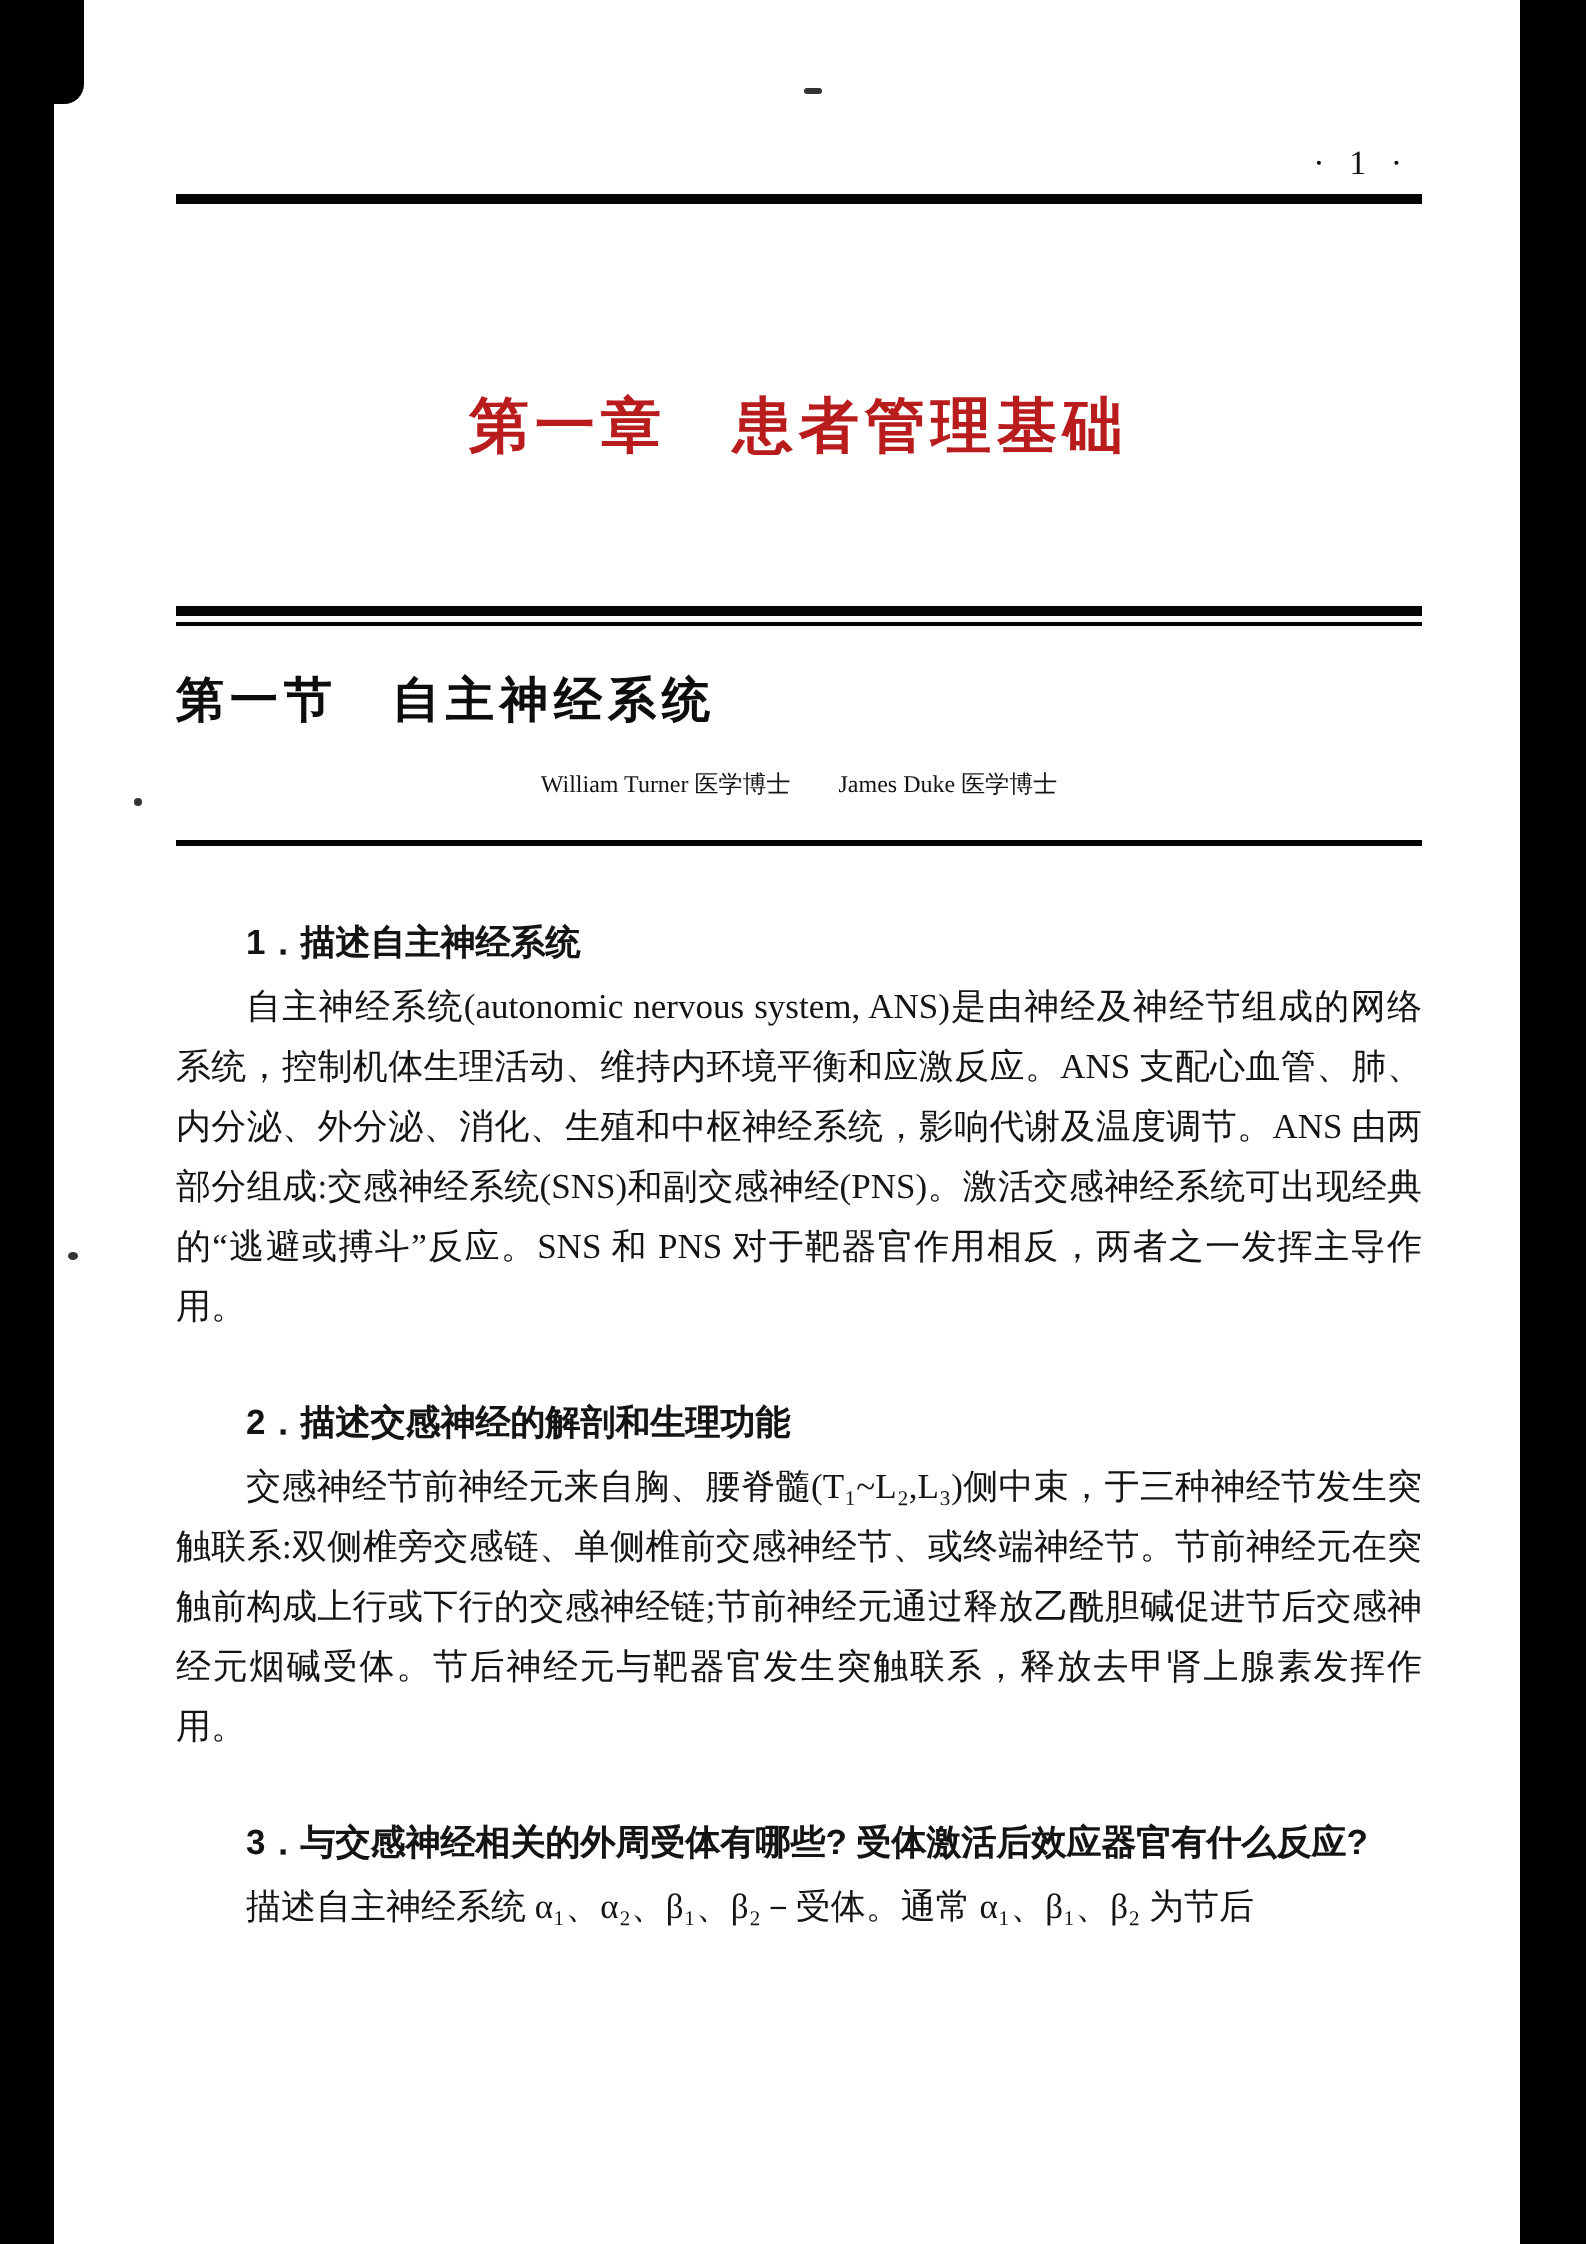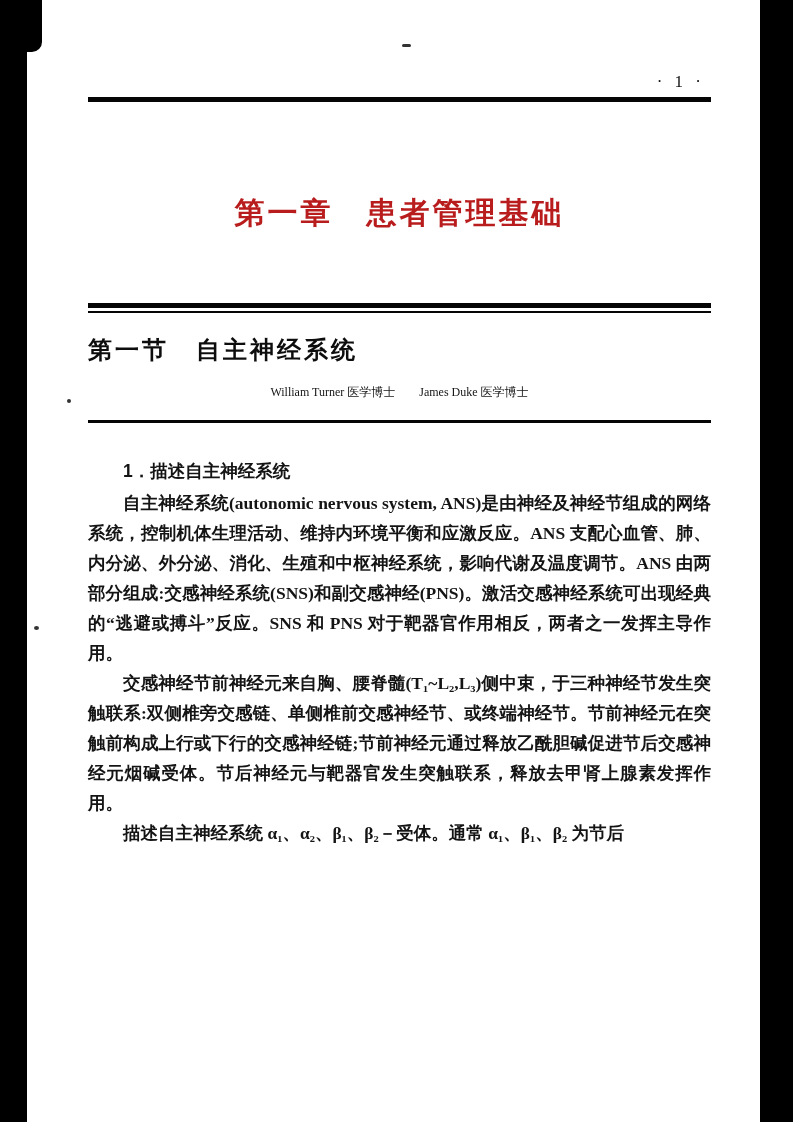--- a/index.html
+++ b/index.html
@@ -78,21 +78,20 @@
     font-weight: bold;
     font-size: 17.5px;
     text-indent: 2em;
     margin: 28px 0 2px 0;
   }
   .q-heading.first { margin-top: 0; }
 
   .q-body {
     margin: 0;
     text-indent: 2em;
-    font-weight: bold;
   }
 </style>
 </head>
 <body>
 
 <div class="scan-edge left"></div>
 <div class="scan-edge right"></div>
 <div class="corner-blob"></div>
 <div class="scan-speck speck-top"></div>
 <div class="scan-speck speck-left-1"></div>
@@ -112,19 +111,21 @@
 
   <div class="authors-line">William Turner 医学博士　　James Duke 医学博士</div>
 
   <div class="rule-byline"></div>
 
   <div class="body-text">
 
     <div class="q-heading first">1．描述自主神经系统</div>
     <p class="q-body">自主神经系统(autonomic nervous system, ANS)是由神经及神经节组成的网络系统，控制机体生理活动、维持内环境平衡和应激反应。ANS 支配心血管、肺、内分泌、外分泌、消化、生殖和中枢神经系统，影响代谢及温度调节。ANS 由两部分组成:交感神经系统(SNS)和副交感神经(PNS)。激活交感神经系统可出现经典的“逃避或搏斗”反应。SNS 和 PNS 对于靶器官作用相反，两者之一发挥主导作用。</p>
 
+    <div class="q-heading">2．描述交感神经的解剖和生理功能</div>
     <p class="q-body">交感神经节前神经元来自胸、腰脊髓(T₁~L₂,L₃)侧中束，于三种神经节发生突触联系:双侧椎旁交感链、单侧椎前交感神经节、或终端神经节。节前神经元在突触前构成上行或下行的交感神经链;节前神经元通过释放乙酰胆碱促进节后交感神经元烟碱受体。节后神经元与靶器官发生突触联系，释放去甲肾上腺素发挥作用。</p>
 
+    <div class="q-heading">3．与交感神经相关的外周受体有哪些? 受体激活后效应器官有什么反应?</div>
     <p class="q-body">描述自主神经系统 α₁、α₂、β₁、β₂－受体。通常 α₁、β₁、β₂ 为节后</p>
 
   </div>
 
 </div>
 
 </body></html>

